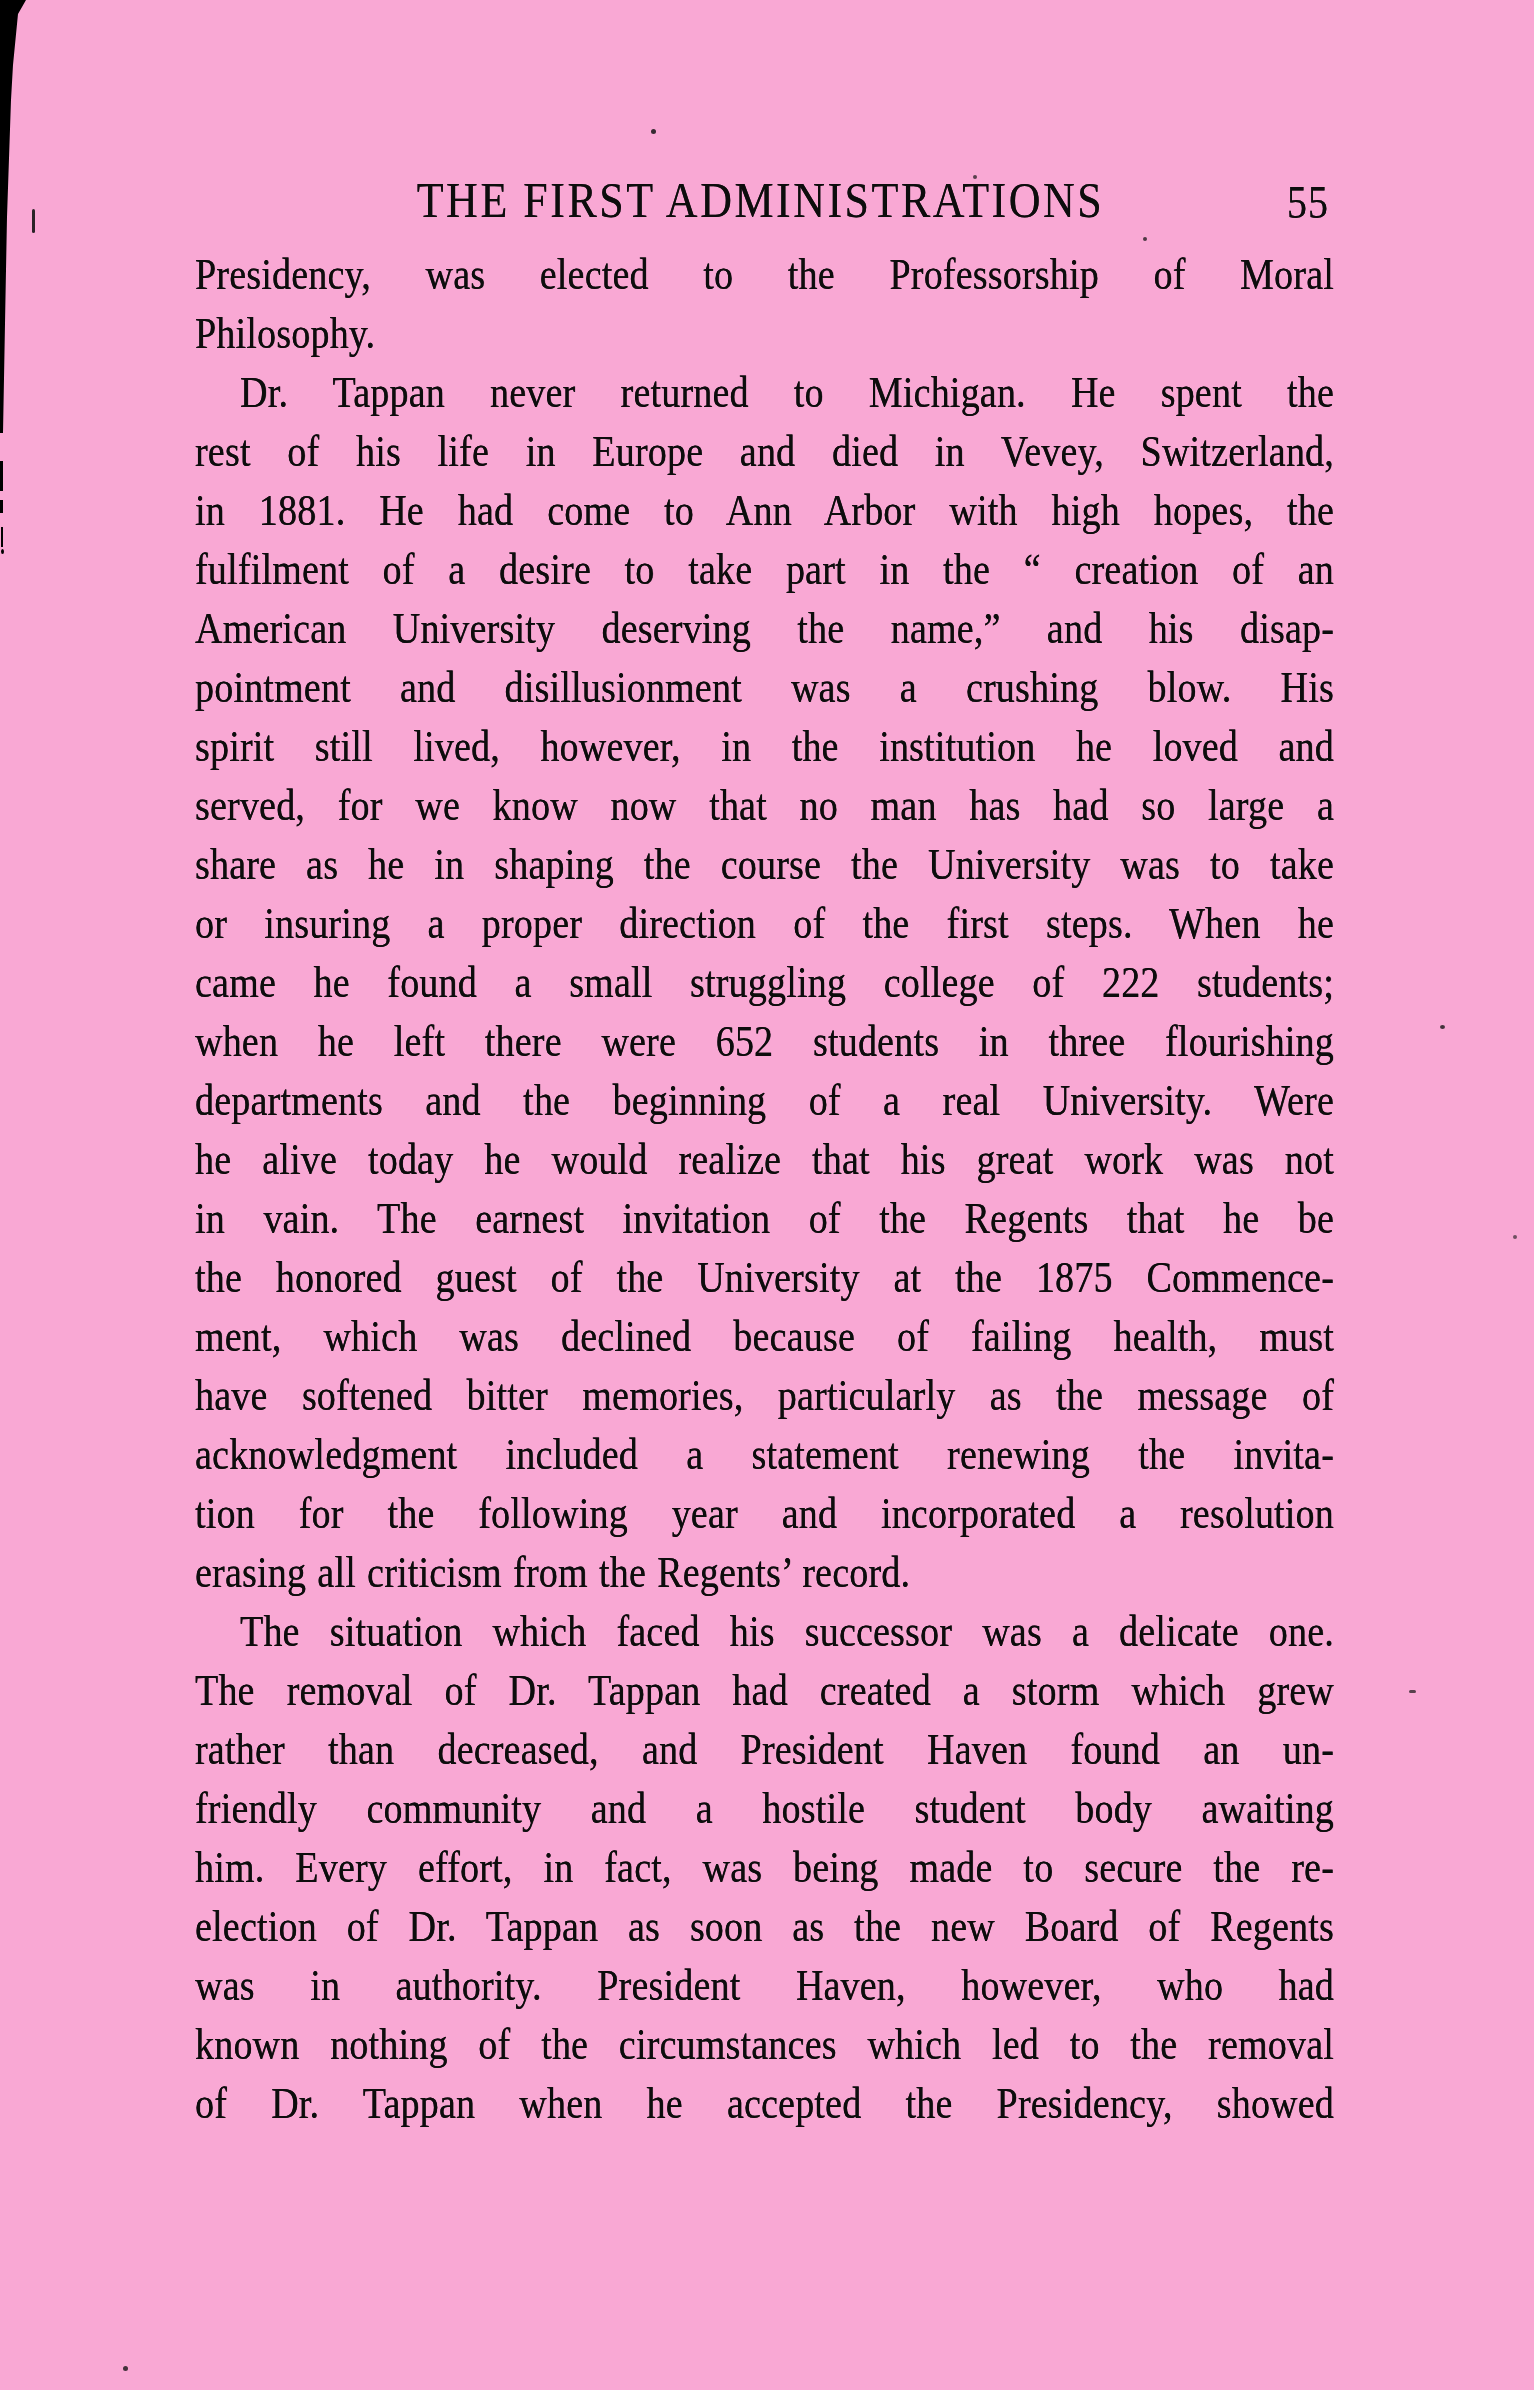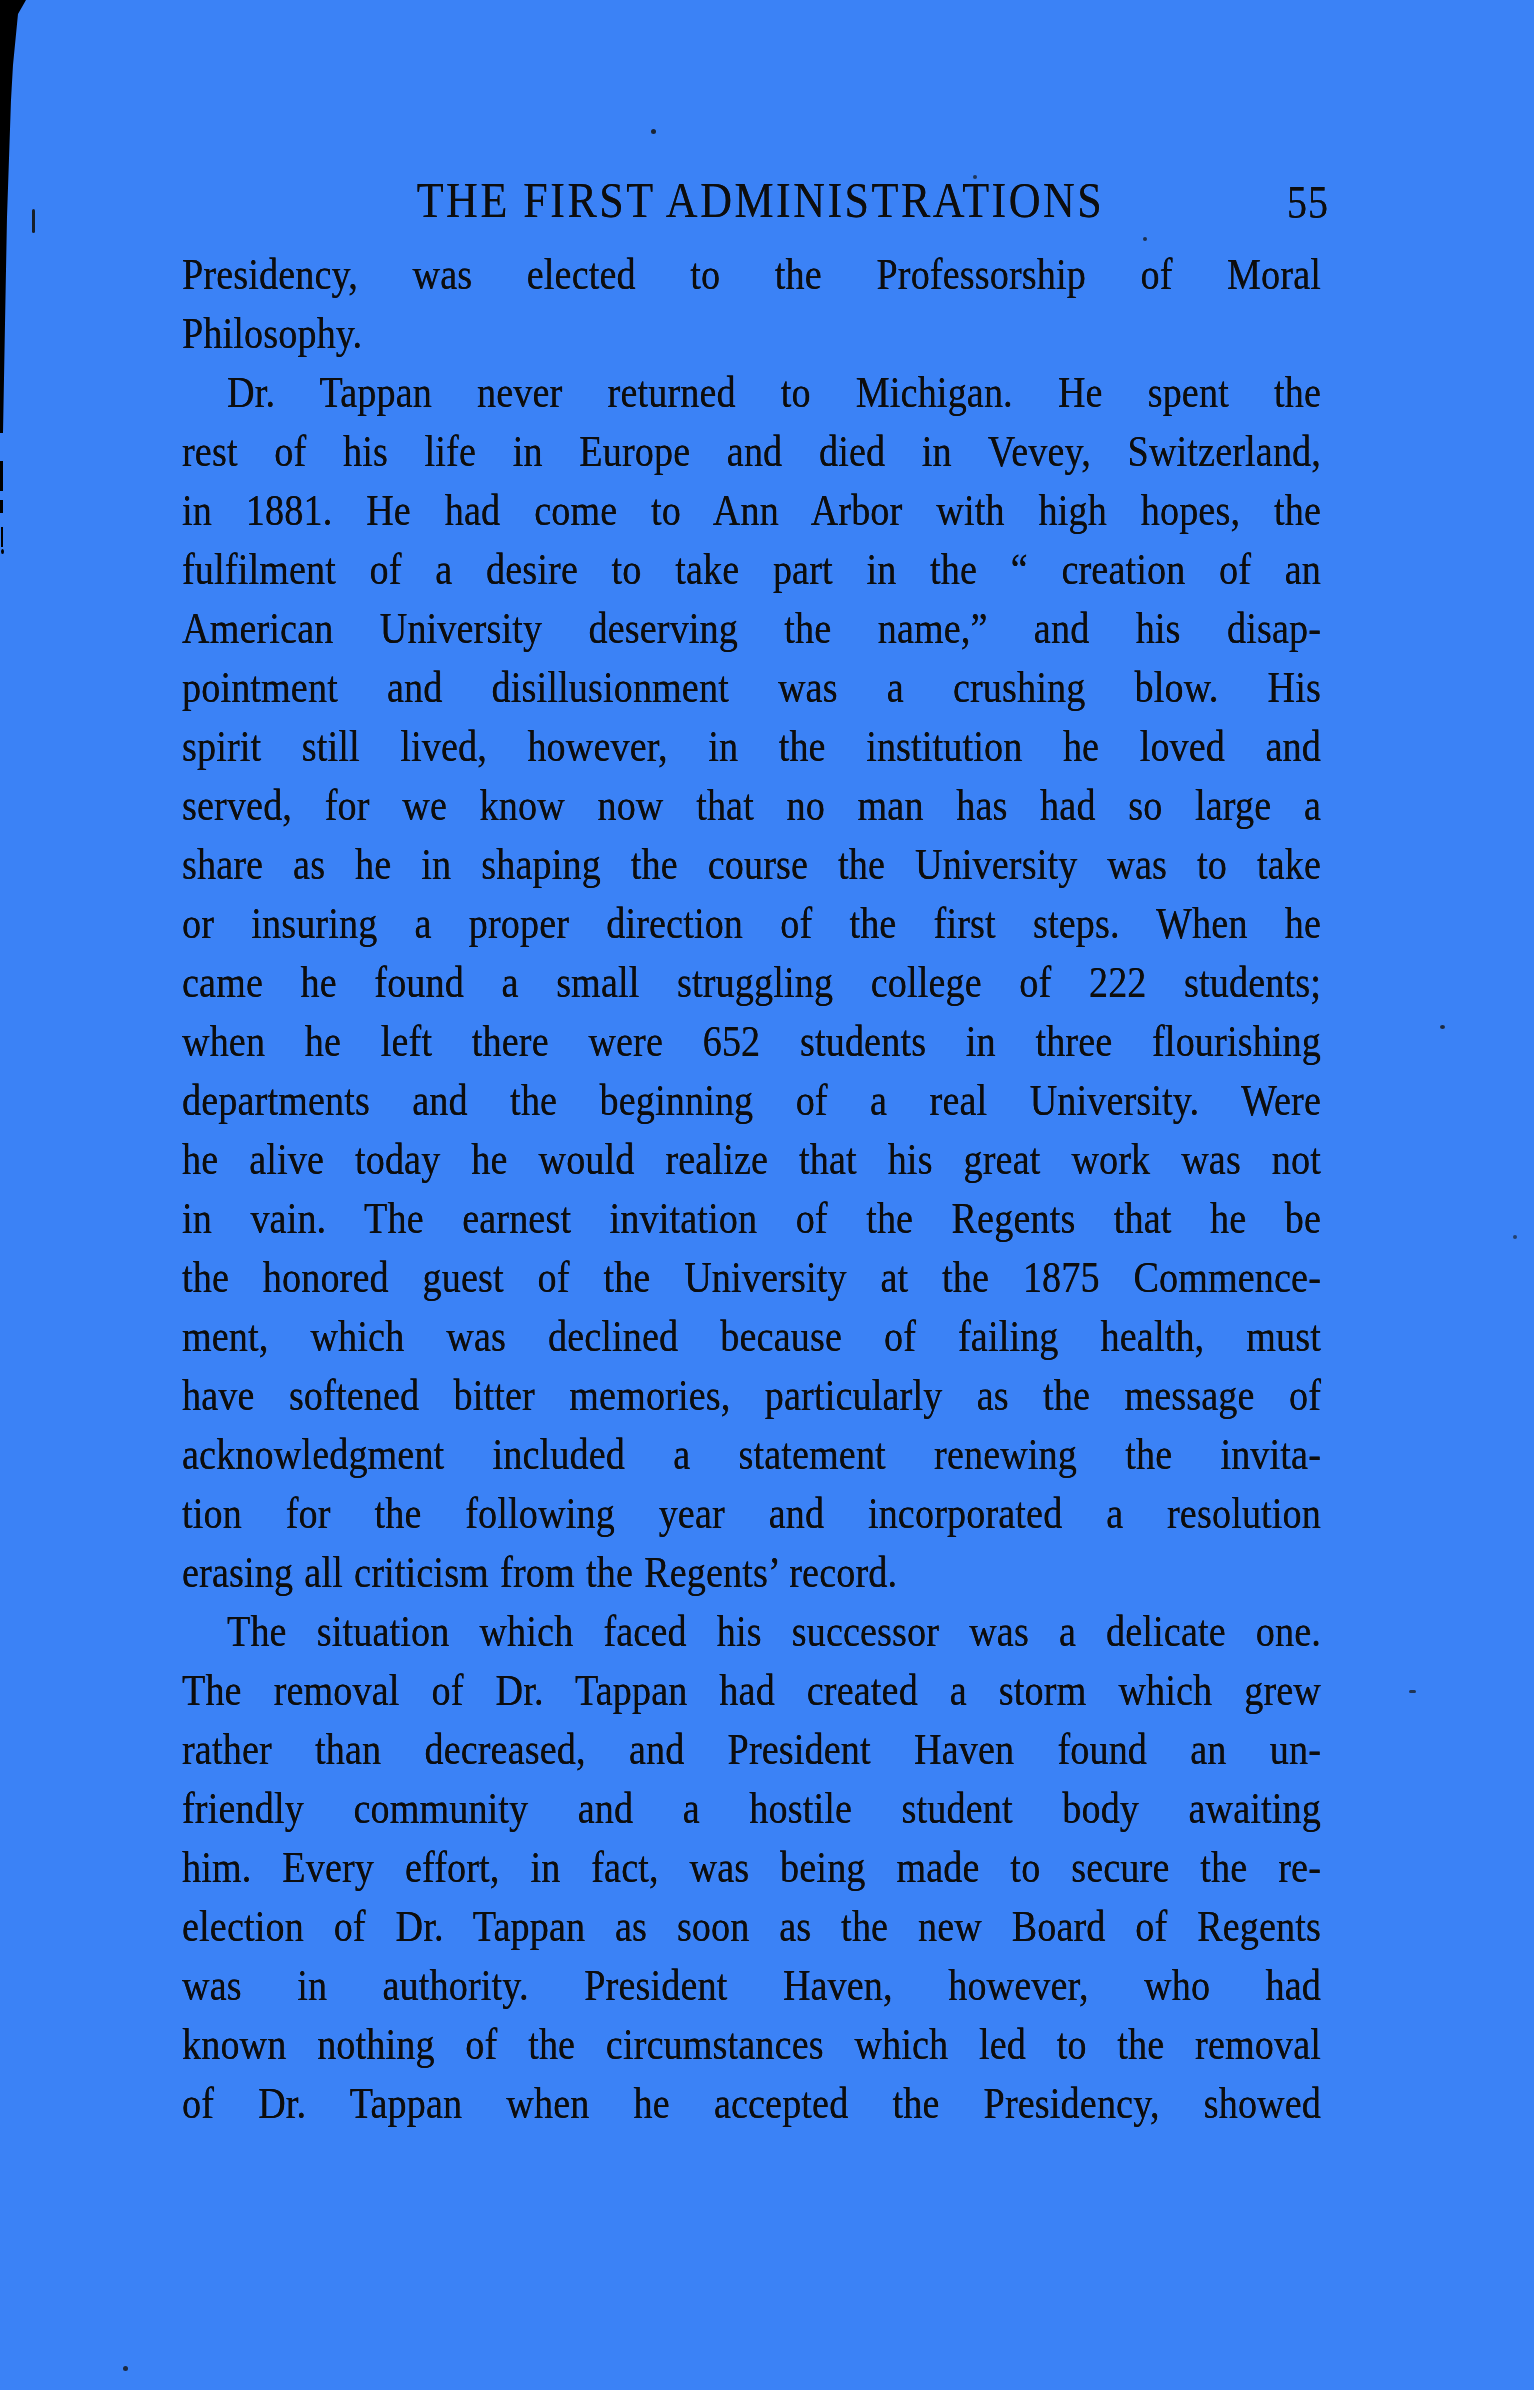--- a/index.html
+++ b/index.html
@@ -4,36 +4,36 @@
 <style>
   html, body { margin: 0; padding: 0; }
   body {
     width: 1534px; height: 2391px;
     background: #ffffff;
     position: relative;
     overflow: hidden;
     font-family: "Liberation Serif", "DejaVu Serif", serif;
     color: #0d0d0d;
   }
-  .page { position: absolute; inset: 0; background: #3b82f6; }
+  .page { position: absolute; inset: 0; background: #f9a8d4; }
 
   .running-header {
     position: absolute; left: 191px; top: 179px; width: 1139px;
     text-align: center; font-size: 44px; line-height: 44px;
     letter-spacing: 2.5px; white-space: nowrap;
     transform: scaleY(1.14); transform-origin: 50% 50%;
     text-shadow: 0 0 0.6px rgba(0,0,0,0.8);
   }
   .pagenum {
     position: absolute; left: 1287px; top: 183px;
     font-size: 40px; line-height: 40px; letter-spacing: 1px;
     transform: scaleY(1.14); transform-origin: 50% 50%;
     text-shadow: 0 0 0.6px rgba(0,0,0,0.8);
   }
-  .body-text { position: absolute; left: 182px; top: 245px; width: 1139px; }
+  .body-text { position: absolute; left: 195px; top: 245px; width: 1139px; }
   .line {
     font-size: 38px; line-height: 59px; height: 59px;
     text-align: justify; text-align-last: justify; text-justify: inter-word;
     letter-spacing: 0.2px; word-spacing: 1.5px;
     white-space: normal;
     transform: scaleY(1.16); transform-origin: 50% 50%;
     text-shadow: 0 0 0.6px rgba(0,0,0,0.8), 0.4px 0.3px 0 rgba(0,0,0,0.3);
   }
   .line.short { text-align-last: left; }
   .line.indent { text-indent: 45px; }

